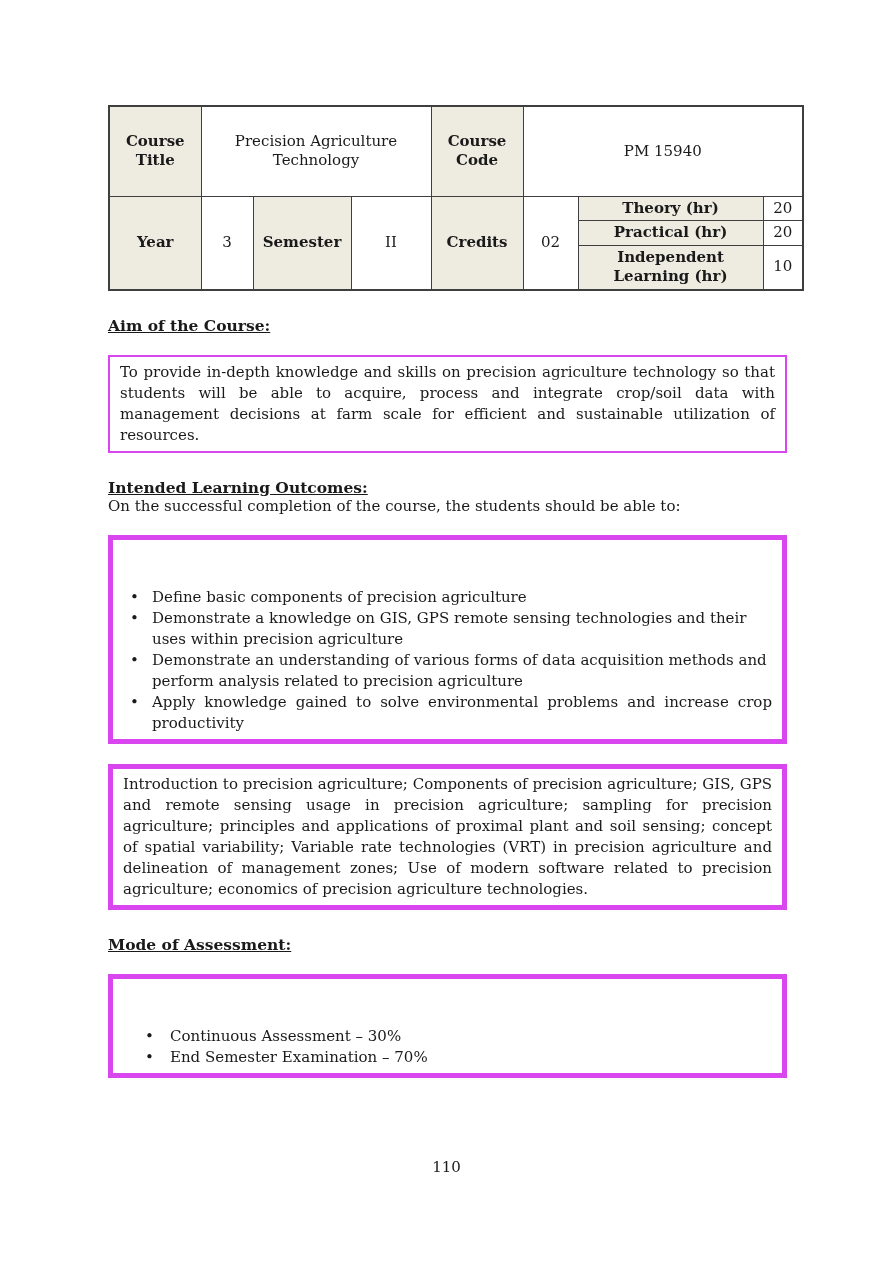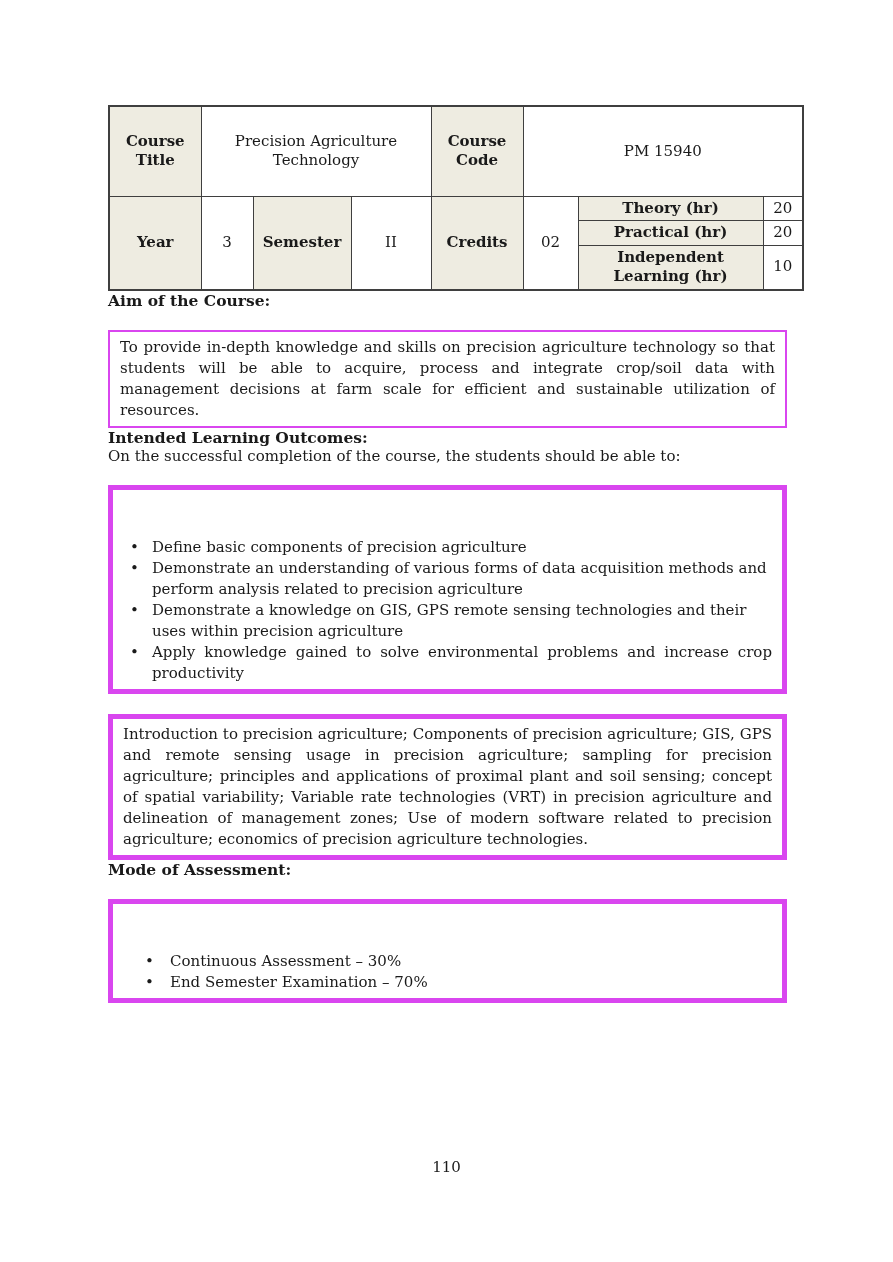--- a/index.html
+++ b/index.html
@@ -38,20 +38,22 @@
   td.lbl { font-weight: bold; }
   tr.r1 td { height: 90px; }
   tr.r2 td { height: 22px; }
   tr.r3 td { height: 21px; }
   tr.r4 td { height: 42px; }
   td.indep { text-align: left; padding-left: 10px; margin-left: 43px; }
   
   .h {
     font-size: 15.5px;
     font-weight: bold;
+    margin-top: 25px;
+    text-decoration: underline;
   }
   .intro {
     font-size: 15px;
   }
   .box {
     width: 679px;
     border: 5px solid #d946ef;
     margin-top: 20px;
     font-size: 15px;
     line-height: 21px;
@@ -128,22 +130,22 @@
     </table>
 
     <div class="h">Aim of the Course:</div>
     <div class="box thick just">To provide in-depth knowledge and skills on precision agriculture technology so that students will be able to acquire, process and integrate crop/soil data with management decisions at farm scale for efficient and sustainable utilization of resources.</div>
 
     <div class="h">Intended Learning Outcomes:</div>
     <div class="intro">On the successful completion of the course, the students should be able to:</div>
     <div class="box">
       <ul class="blt">
         <li>Define basic components of precision agriculture</li>
+        <li>Demonstrate a knowledge on GIS, GPS remote sensing technologies and their uses within precision agriculture</li>
         <li>Demonstrate an understanding of various forms of data acquisition methods and perform analysis related to precision agriculture</li>
-        <li>Demonstrate a knowledge on GIS, GPS remote sensing technologies and their uses within precision agriculture</li>
         <li class="just">Apply knowledge gained to solve environmental problems and increase crop productivity</li>
       </ul>
     </div>
 
     <div class="box just">Introduction to precision agriculture;  Components of precision agriculture; GIS, GPS and remote sensing usage in precision agriculture; sampling for precision agriculture; principles and applications of proximal plant and soil sensing; concept of spatial variability; Variable rate technologies (VRT) in precision agriculture and delineation of management zones; Use of modern software related to precision agriculture; economics of precision agriculture technologies.</div>
 
     <div class="h">Mode of Assessment:</div>
     <div class="box">
       <ul class="blt wide">
         <li>Continuous Assessment – 30%</li>

